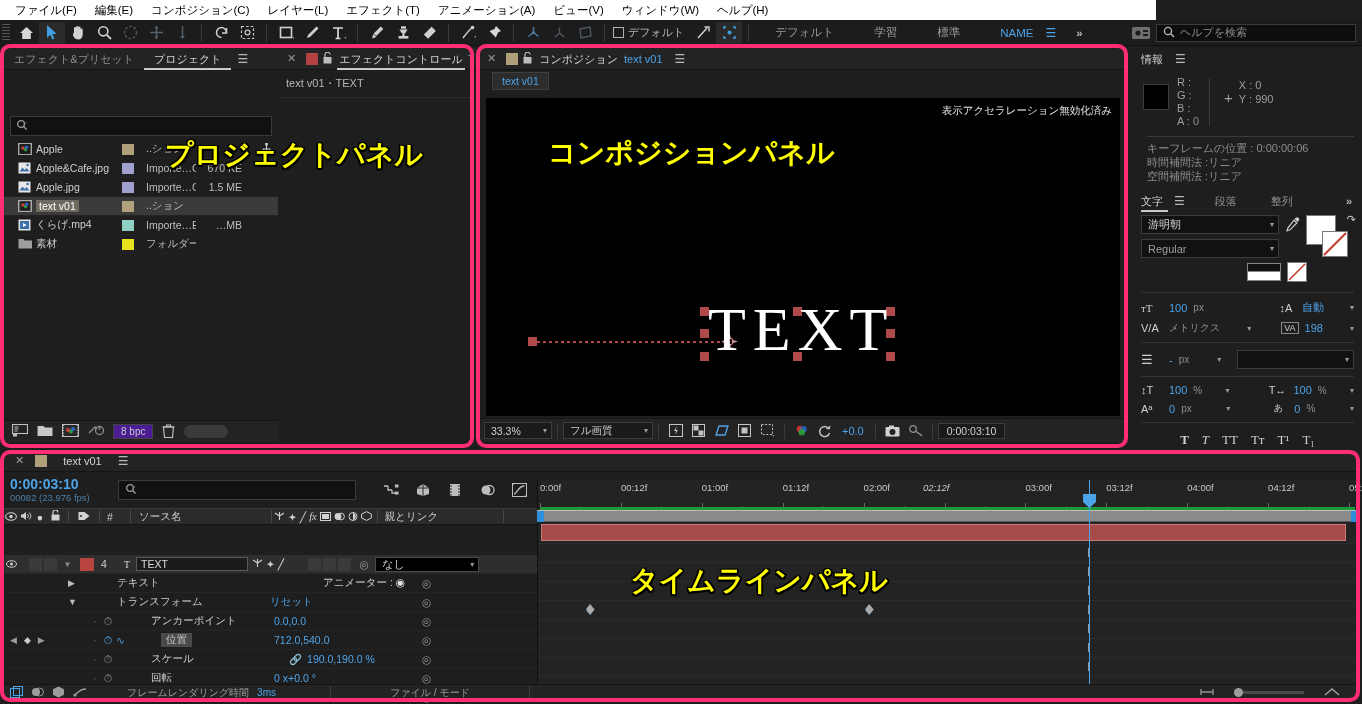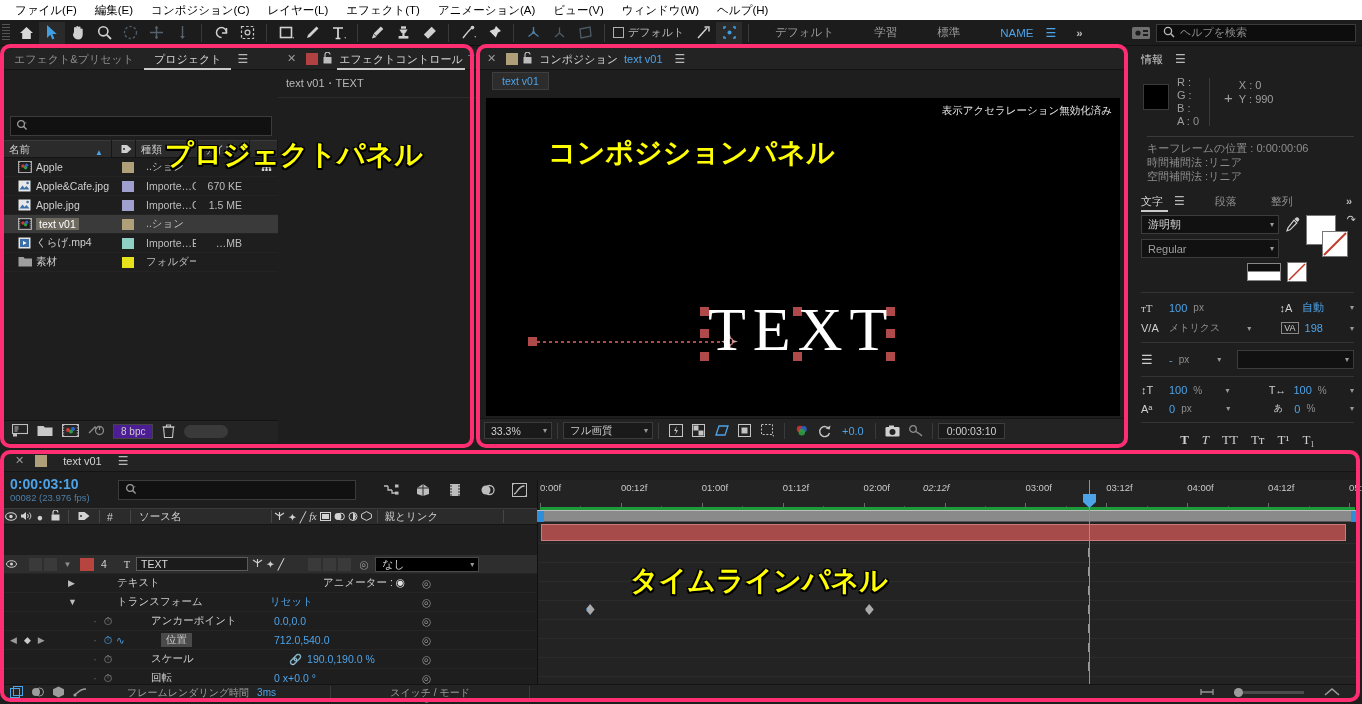--- a/index.html
+++ b/index.html
@@ -8,21 +8,21 @@
     background: #1e1e1e;
     font-family: "Liberation Sans", "DejaVu Sans", sans-serif;
     font-size: 11px;
     color: #c8c8c8;
     overflow: hidden;
   }
   #root { position: relative; width: 1362px; height: 704px; }
 
   
   .menubar {
-    position: absolute; left:0; top:0; width:1362px; height:20px;
+    position: absolute; left:0; top:0; width:1156px; height:20px;
     background:#ffffff; color:#000; display:flex; align-items:center;
     padding-left:6px; font-size:11.5px;
   }
   .menubar .mi { padding:0 9px; white-space:nowrap; line-height:20px; }
 
   
   .toolbar {
     position:absolute; left:0; top:20px; width:1362px; height:26px;
     background:#1c1c1c; display:flex; align-items:center;
     border-bottom:1px solid #111;
@@ -370,35 +370,20 @@
     <div style="height:42px"></div>
     <div class="prj-search">
       <span>
         <svg width="12" height="12" viewBox="0 0 12 12">
             <circle cx="5" cy="5" r="3.4" fill="none" stroke="#9a9a9a" stroke-width="1.3"></circle>
             <line x1="7.6" y1="7.6" x2="10.6" y2="10.6" stroke="#9a9a9a" stroke-width="1.4"></line>
             <path d="M9 3.5 l1.6 0 l-.8 1.2z" fill="#9a9a9a"></path>
           </svg>
       </span>
       <span></span>
-    </div>
-    <div class="prj-colhead">
-      <span class="ch" style="width:108px;position:relative">
-        <span>名前</span>
-        <span style="position:absolute;right:8px;top:4px;color:#4da3e8;font-size:8px">▲</span>
-      </span>
-      <span class="ch" style="width:24px;display:flex;align-items:center;justify-content:center">
-        <svg width="11" height="10" viewBox="0 0 11 10">
-            <path d="M0.5 1 L6 1 L10.5 5 L6 9 L0.5 9 Z" fill="#cfcfcf"></path>
-            <circle cx="3" cy="5" r="1" fill="#2b2b2b"></circle>
-          </svg>
-      </span>
-      <span class="ch" style="width:62px">種類</span>
-      <span class="ch" style="width:52px">サイズ</span>
-      <span class="ch" style="flex:1"></span>
     </div>
     <div style="height:auto">
 
       <div id="prjRows">
           <div class="prj-row">
             <span class="nm">
               <span class="ficon"><svg width="14" height="12" viewBox="0 0 14 12">
                   <rect x="0.5" y="0.5" width="13" height="11" fill="none" stroke="#b8b8b8" stroke-width="0.9"></rect>
                   <rect x="2.5" y="2" width="9" height="8" fill="#1b1b1b"></rect>
                   <circle cx="5" cy="5" r="1.8" fill="#cf3a33"></circle>
@@ -1111,21 +1096,21 @@
           </svg>
       </span>
       <span>
         <svg width="14" height="12" viewBox="0 0 14 12">
             <path d="M1 9 C4 9 5 3 13 3" stroke="#9c9c9c" stroke-width="1.4" fill="none"></path>
             <circle cx="2" cy="9" r="1.6" fill="#9c9c9c"></circle>
           </svg>
       </span>
       <span style="margin-left:32px">フレームレンダリング時間</span>
       <span style="color:#4da3e8">3ms</span>
-      <span style="margin-left:46px;width:200px;text-align:center;border-left:1px solid #3b3b3b;border-right:1px solid #3b3b3b">スイッチ / モード</span>
+      <span style="margin-left:46px;width:200px;text-align:center;border-left:1px solid #3b3b3b;border-right:1px solid #3b3b3b">ファイル / モード</span>
       <span style="margin-left:auto;margin-right:18px;display:flex;align-items:center;gap:20px">
         <span>
           <svg width="14" height="10" viewBox="0 0 14 10">
               <path d="M1 5 h12" stroke="#9c9c9c" stroke-width="1.4"></path>
               <path d="M1 2 L1 8 M13 2 L13 8" stroke="#9c9c9c" stroke-width="1.2"></path>
             </svg>
         </span>
         <span style="display:inline-block;width:70px;height:3px;background:#4a4a4a;position:relative">
           <span style="position:absolute;left:0;top:-3px;width:9px;height:9px;border-radius:50%;background:#9c9c9c;display:inline-block"></span>
         </span>

